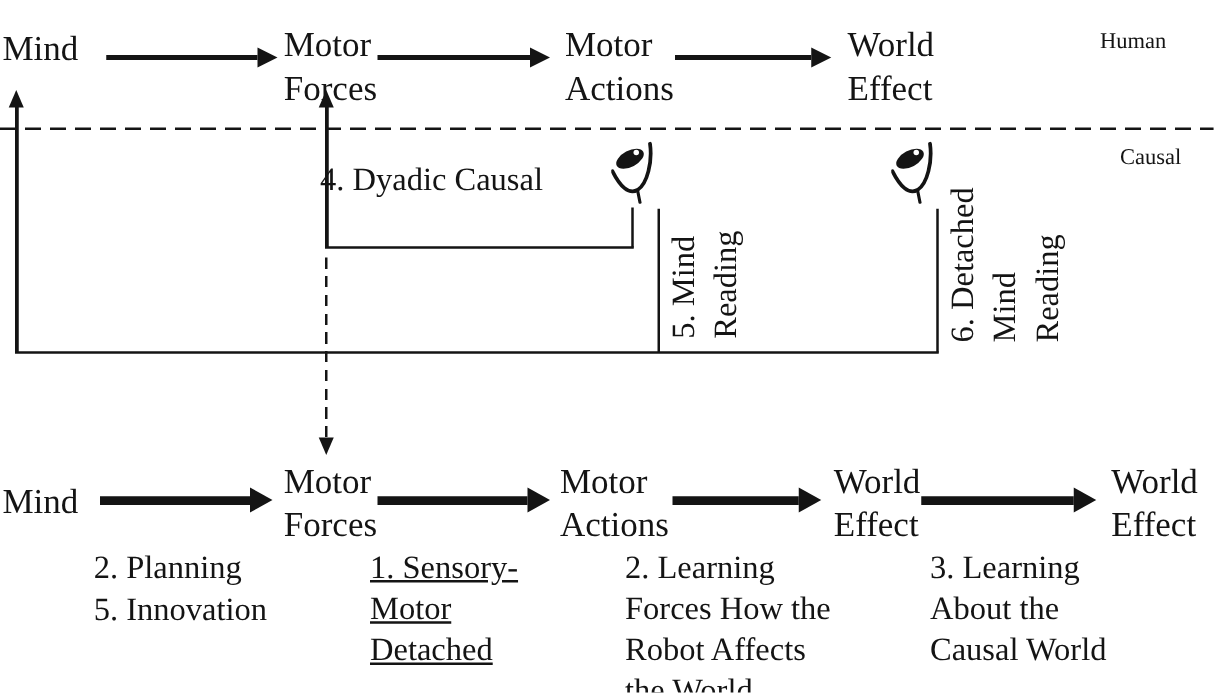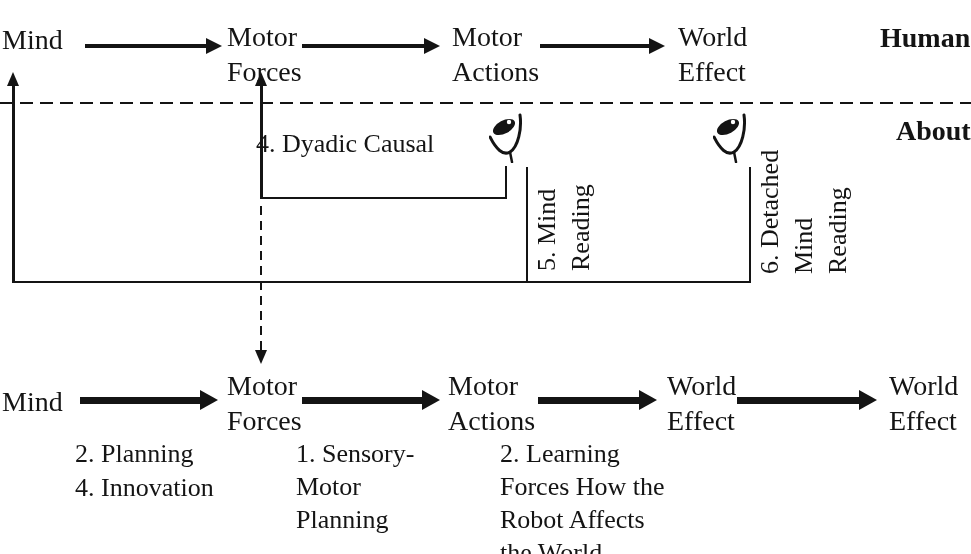--- a/index.html
+++ b/index.html
@@ -7,21 +7,21 @@
   html, body { width: 971px; height: 554px; background: var(--bg); overflow: hidden; }
   #diagram {
     position: relative; width: 918px; height: 554px;
     background: var(--bg); color: var(--ink);
     font-family: "Liberation Serif", "DejaVu Serif", serif;
     margin-top: 16px;
   }
   .abs { position: absolute; }
   .node { font-size: 28px; line-height: 35px; white-space: nowrap; }
   .node span { display: block; }
-  .rowlabel { font-size: 28px; font-weight: bold; white-space: nowrap; }
+  .rowlabel { font-size: 18px; font-weight: normal; white-space: nowrap; }
   .ann { font-size: 26px; line-height: 33px; white-space: nowrap; }
   .ann span { display: block; }
   .ann.tall span { line-height: 34px; }
 
   
   .harrow { position: absolute; height: 4px; background: var(--ink); }
   .harrow::after {
     content: ""; position: absolute; right: -16px; top: -6px;
     border-left: 16px solid var(--ink);
     border-top: 8px solid transparent; border-bottom: 8px solid transparent;
@@ -78,21 +78,21 @@
     <span>Actions</span>
   </div>
   <div class="harrow" style="left:540px; top:28px; width:109px;"></div>
   <div class="abs node" style="left:678px; top:3px;">
     <span>World</span>
     <span>Effect</span>
   </div>
   <div class="abs rowlabel" style="left:880px; top:6px;">Human</div>
 
   <div class="hdash" style="left:0; top:86px; width:971px;"></div>
-  <div class="abs rowlabel" style="left:896px; top:99px;">About</div>
+  <div class="abs rowlabel" style="left:896px; top:99px;">Causal</div>
 
   <div class="varrow-up" style="left:12px; top:69px; height:197px;"></div>
 
   <div class="varrow-up" style="left:260px; top:69px; height:113px;"></div>
 
   <div class="hline" style="left:260px; top:181px; width:247px;"></div>
   <div class="vline" style="left:505px; top:150px; height:32px;"></div>
 
   <div class="abs ann" style="left:256px; top:110px; line-height:35px;">
     <span>4. Dyadic Causal</span>
@@ -148,27 +148,32 @@
     <span>Effect</span>
   </div>
   <div class="harrow thick" style="left:737px; top:381px; width:122px;"></div>
   <div class="abs node" style="left:889px; top:352px;">
     <span>World</span>
     <span>Effect</span>
   </div>
 
   <div class="abs ann tall" style="left:75px; top:421px;">
     <span>2. Planning</span>
-    <span>4. Innovation</span>
+    <span>5. Innovation</span>
   </div>
-  <div class="abs ann" style="left:296px; top:421px;">
+  <div class="abs ann" style="left:296px; top:421px;text-decoration:underline;">
     <span>1. Sensory-</span>
     <span>Motor</span>
-    <span>Planning</span>
+    <span>Detached</span>
   </div>
   <div class="abs ann" style="left:500px; top:421px;">
     <span>2. Learning</span>
     <span>Forces How the</span>
     <span>Robot Affects</span>
     <span>the World</span>
   </div>
+  <div class="abs ann" style="left:744px; top:421px;">
+    <span>3. Learning</span>
+    <span>About the</span>
+    <span>Causal World</span>
+  </div>
 
 </div>
 
 </body></html>

